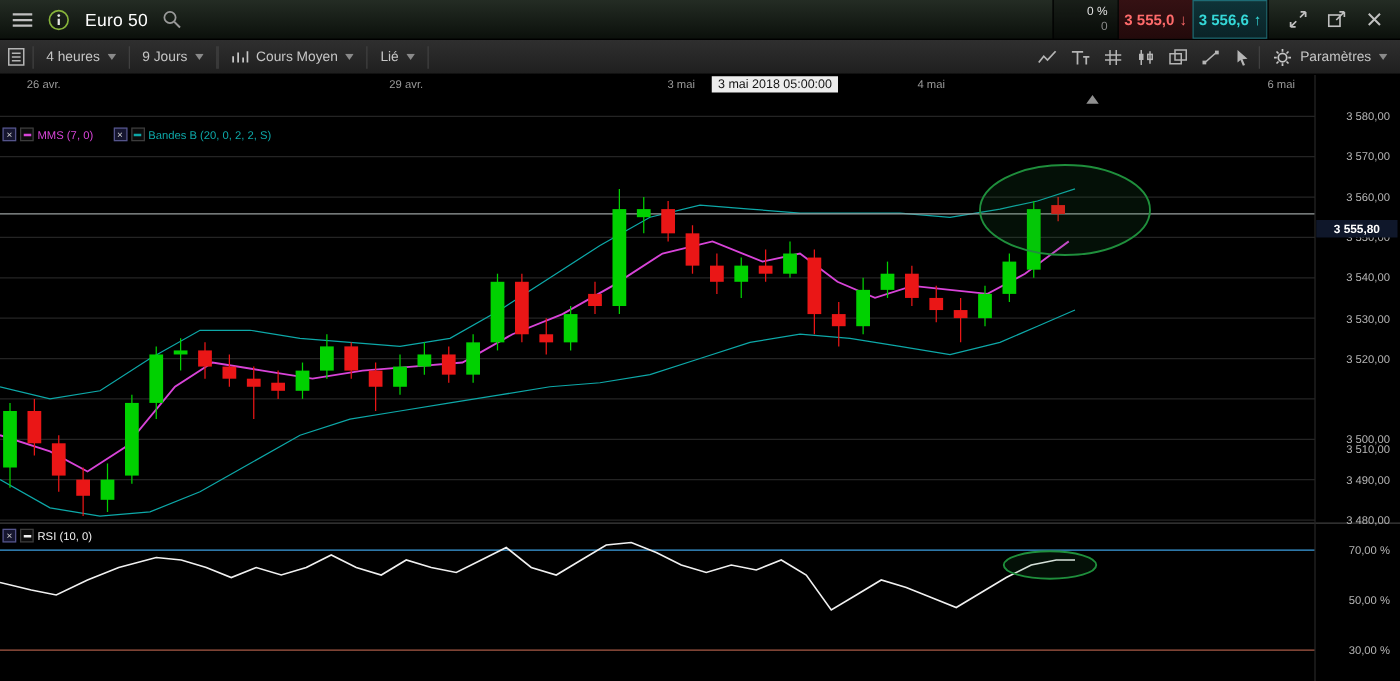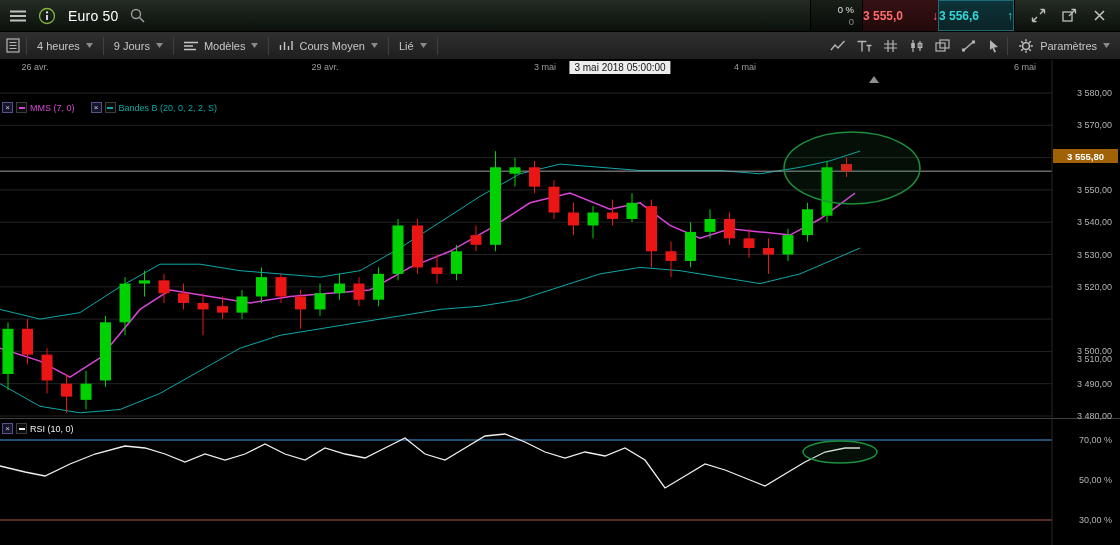--- a/index.html
+++ b/index.html
@@ -6,21 +6,21 @@
   body{width:1120px;height:545px;background:#000;font-family:"Liberation Sans",sans-serif;overflow:hidden;position:relative;}
   
   .titlebar{height:32px;display:flex;align-items:center;background:linear-gradient(180deg,#242c24,#0b100b);border-bottom:1px solid #000;box-sizing:border-box;color:#d0d0d0;}
   .tb-icon{display:flex;align-items:center;justify-content:center;padding:0 6px;color:#c0c0c0;cursor:pointer;}
   .tb-icon.menu{padding-left:10px;}
   .title{font-size:14px;color:#fff;margin:0 6px 0 6px;letter-spacing:.2px;}
   .tb-spacer{flex:1;}
   .change-box{width:52px;height:100%;display:flex;flex-direction:column;justify-content:center;align-items:flex-end;padding-right:8px;box-sizing:border-box;background:rgba(0,0,0,.3);border-left:1px solid #000;font-size:9.5px;line-height:1.25;}
   .change-box .pct{color:#e2e2e2;}
   .change-box .abs{color:#8a8a8a;}
-  .price-box{width:76px;height:100%;display:flex;align-items:center;justify-content:space-between;gap:4px;font-size:12px;font-weight:bold;cursor:pointer;box-sizing:border-box;border-left:1px solid #000;}
+  .price-box{width:60px;height:100%;display:flex;align-items:center;justify-content:center;gap:4px;font-size:12px;font-weight:bold;cursor:pointer;box-sizing:border-box;border-left:1px solid #000;}
   .price-box.sell{background:linear-gradient(180deg,#351113,#230a0b);color:#ff6b6b;}
   .price-box.buy{background:linear-gradient(180deg,#0e3338,#0a2327);color:#35d8d8;border:1px solid #1d6b75;}
   .price-box .arr{font-size:12px;}
   .win-icons{display:flex;align-items:center;height:100%;padding:0 8px 0 10px;gap:4px;border-left:1px solid #000;}
   
   .toolbar{height:28px;display:flex;align-items:center;background:linear-gradient(180deg,#2f2f2f,#1f1f1f);border-bottom:1px solid #000;box-sizing:border-box;color:#c6c6c6;font-size:11px;}
   .tbtn{display:flex;align-items:center;gap:6px;padding:0 10px;height:100%;cursor:pointer;white-space:nowrap;}
   .sep{width:1px;height:18px;background:#404040;flex:none;}
   .tool-spacer{flex:1;}
   .icon-btn{display:flex;align-items:center;justify-content:center;width:26px;height:100%;color:#b5b5b5;cursor:pointer;}
@@ -116,33 +116,20 @@
   <div class="sep"></div>
   <div class="tbtn">
     <span>9 Jours</span>
     <span class="caret">
         <svg width="7" height="5">
           <path d="M0 0h7L3.5 5Z" fill="currentColor"></path>
         </svg>
       </span>
   </div>
   <div class="sep"></div>
-  <div class="tbtn">
-    <span>
-        <svg width="14" height="10" fill="none" stroke="currentColor" stroke-width="1.4">
-          <path d="M0 1.5h14M0 5h9M0 8.5h12"></path>
-        </svg>
-      </span>
-    <span>Modèles</span>
-    <span class="caret">
-        <svg width="7" height="5">
-          <path d="M0 0h7L3.5 5Z" fill="currentColor"></path>
-        </svg>
-      </span>
-  </div>
   <div class="sep"></div>
   <div class="tbtn">
     <span>
         <svg width="14" height="11" fill="none" stroke="currentColor" stroke-width="1.4">
           <path d="M1.5 10V5 M5.5 10V2 M9.5 10V6 M13 10V1"></path>
         </svg>
       </span>
     <span>Cours Moyen</span>
     <span class="caret">
         <svg width="7" height="5">
@@ -383,14 +370,14 @@
       <div class="axis-label" style="top: 189.5px;">3 530,00</div>
       <div class="axis-label" style="top: 221.8px;">3 520,00</div>
       <div class="axis-label" style="top: 254.1px; margin-top: 40px;">3 510,00</div>
       <div class="axis-label" style="top: 286.4px;">3 500,00</div>
       <div class="axis-label" style="top: 318.7px;">3 490,00</div>
       <div class="axis-label" style="top: 351px;">3 480,00</div>
       <div class="axis-label" style="top: 375px;">70,00 %</div>
       <div class="axis-label" style="top: 415px;">50,00 %</div>
       <div class="axis-label" style="top: 455px;">30,00 %</div>
     </div>
-  <div class="price-tag" id="price-tag" style="top: 89px; background: #a16207;">3 555,80</div>
+  <div class="price-tag" id="price-tag" style="top: 116px; background: #0f172a;">3 555,80</div>
 </div>
 
 </body></html>

